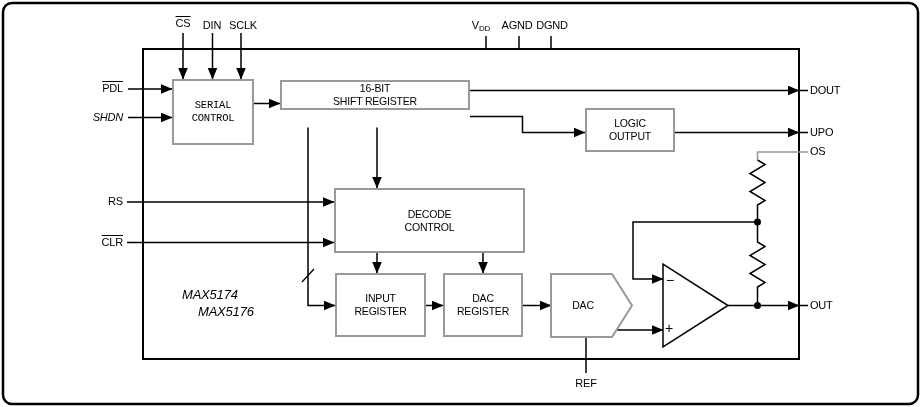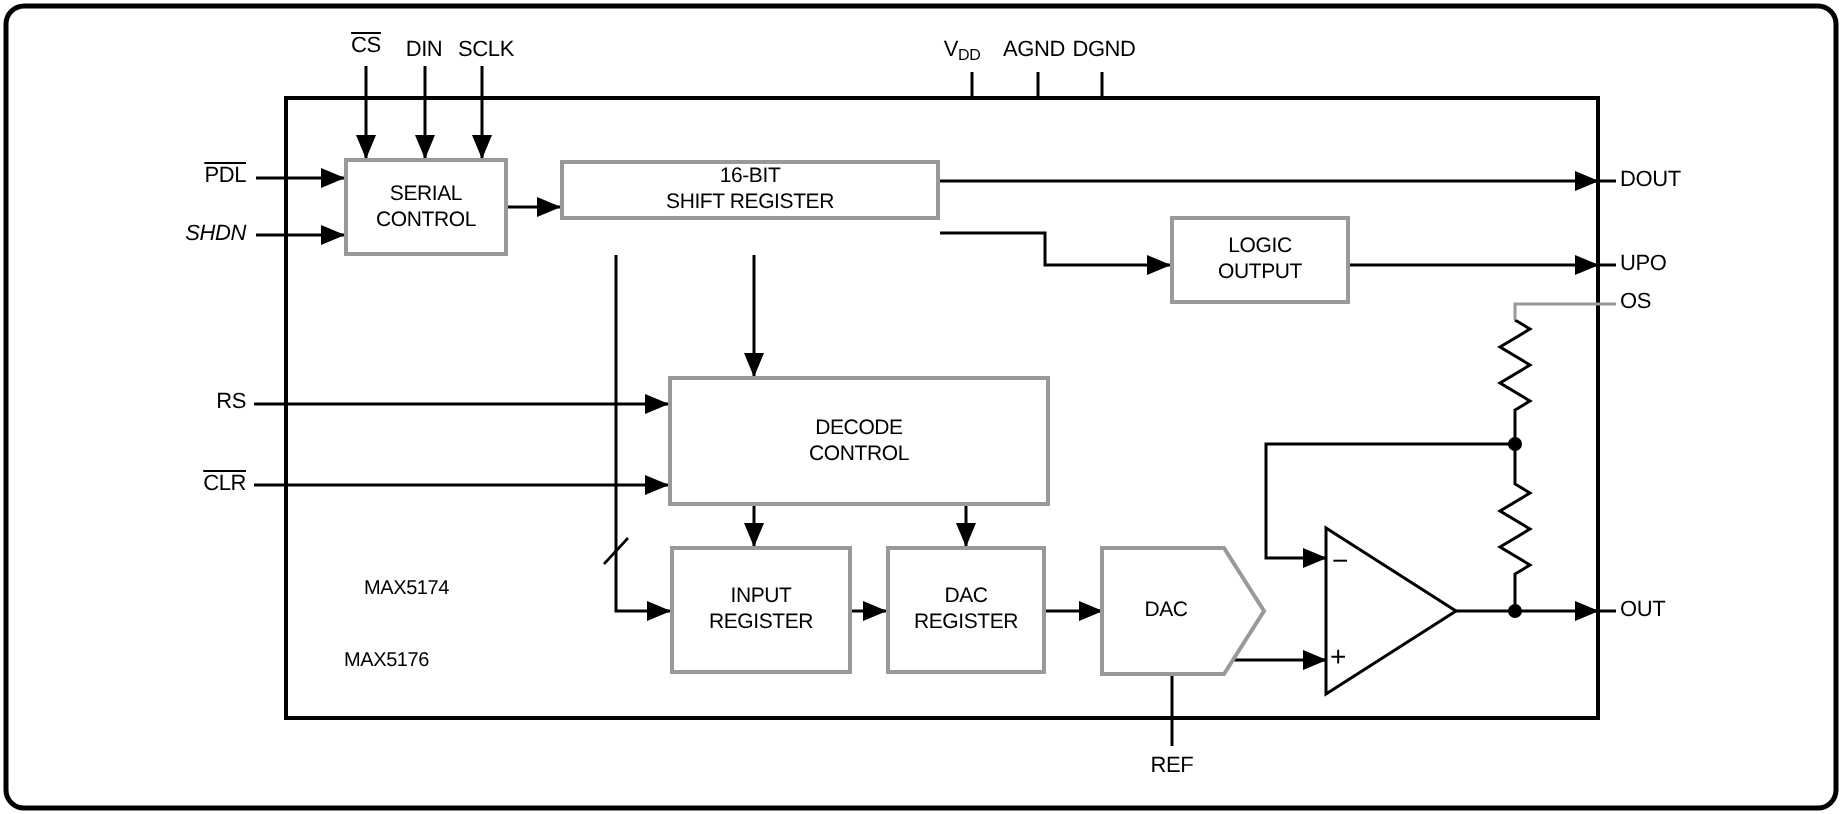--- a/index.html
+++ b/index.html
@@ -6,21 +6,21 @@
   .page{position:relative;width:921px;height:407px;background:#fff;overflow:hidden;
         font-family:"Liberation Sans",sans-serif;color:#000;}
   svg.wires{position:absolute;left:0;top:0;width:921px;height:407px;}
   .lbl{position:absolute;font-size:11px;line-height:12px;letter-spacing:-0.2px;white-space:nowrap;}
   .cx{transform:translateX(-50%);}
   .ovl{text-decoration:overline;}
   .sub{font-size:8px;vertical-align:-2px;letter-spacing:-0.2px;}
   .blk{position:absolute;box-sizing:border-box;background:#fff;border:2px solid #999;
        display:flex;flex-direction:column;align-items:center;justify-content:center;
        text-align:center;font-size:10.5px;line-height:13px;letter-spacing:-0.2px;}
-  .part{position:absolute;font-size:10px;line-height:14px;letter-spacing:-0.2px;}
+  .part{position:absolute;font-style:italic;font-size:13px;line-height:14px;letter-spacing:-0.2px;}
   .sign{position:absolute;font-size:14px;line-height:14px;}
   .daclbl{position:absolute;text-align:center;font-size:10.5px;line-height:13px;letter-spacing:-0.2px;}
 </style>
 </head>
 <body>
 
 <div class="page">
 
   <svg class="wires" viewBox="0 0 921 407">
     <defs>
@@ -81,21 +81,21 @@
     <path d="M808,152 H757.5 V160" fill="none" stroke="#999" stroke-width="1.5"></path>
 
     <polygon points="551,274 612,274 632,305.5 612,337 551,337" fill="#fff" stroke="#999" stroke-width="2"></polygon>
 
     <polygon points="663,264 663,347 728,305.5" fill="#fff" stroke="#000" stroke-width="1.5"></polygon>
 
     <circle cx="757.5" cy="222" r="3.5" fill="#000"></circle>
     <circle cx="757.5" cy="305.5" r="3.5" fill="#000"></circle>
   </svg>
 
-  <div class="blk" style="left:172px;top:79px;width:82px;height:49px;">
+  <div class="blk" style="left:172px;top:79px;width:82px;height:66px;font-family:Liberation Mono, monospace;">
     <span>SERIAL</span>
     <span>CONTROL</span>
   </div>
   <div class="blk" style="left:280px;top:80px;width:190px;height:30px;">
     <span>16-BIT</span>
     <span>SHIFT REGISTER</span>
   </div>
   <div class="blk" style="left:585px;top:108px;width:90px;height:44px;">
     <span>LOGIC</span>
     <span>OUTPUT</span>
@@ -132,15 +132,15 @@
   <div class="lbl ovl" style="right:798px;top:236px;">CLR</div>
 
   <div class="lbl" style="left:810px;top:84px;">DOUT</div>
   <div class="lbl" style="left:810px;top:126px;">UPO</div>
   <div class="lbl" style="left:810px;top:145px;text-align:center;">OS</div>
   <div class="lbl" style="left:810px;top:299px;">OUT</div>
 
   <div class="lbl cx" style="left:586px;top:377px;">REF</div>
 
   <div class="part" style="left:182px;top:288px;">MAX5174</div>
-  <div class="part" style="left:172px;top:305px;margin-top:19px;">MAX5176</div>
+  <div class="part" style="left:198px;top:305px;">MAX5176</div>
 
 </div>
 
 </body></html>

